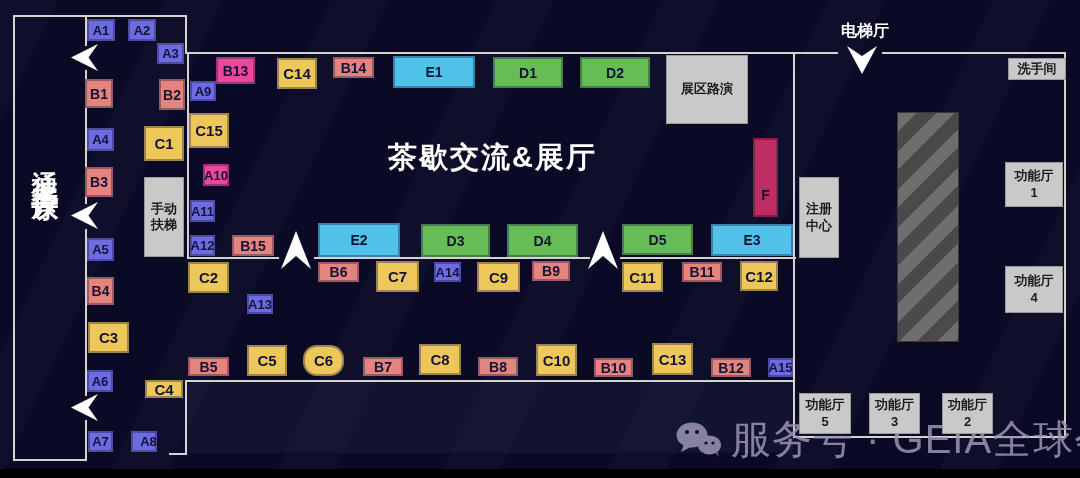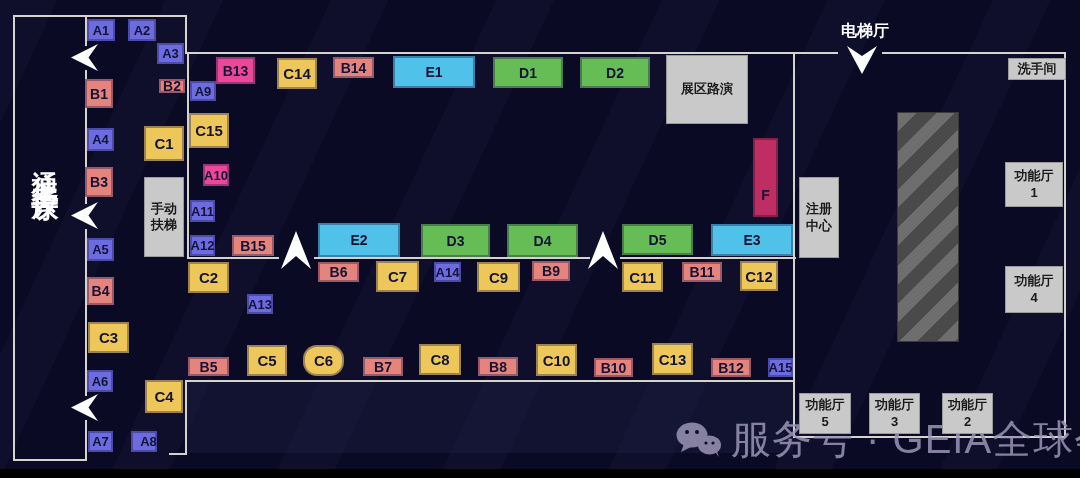--- a/index.html
+++ b/index.html
@@ -68,38 +68,38 @@
       <div class="booth t-a" style="left: 88px; top: 431px; width: 25px; height: 21px; background: rgb(108, 108, 224); color: rgb(19, 19, 53);">A7</div>
       <div class="booth t-a" style="left: 131px; top: 431px; width: 26px; height: 21px; background: rgb(108, 108, 224); color: rgb(19, 19, 53); padding-left: 9px;">A8</div>
       <div class="booth t-a" style="left: 190px; top: 81px; width: 26px; height: 20px; background: rgb(108, 108, 224); color: rgb(19, 19, 53);">A9</div>
       <div class="booth t-a" style="left: 203px; top: 164px; width: 26px; height: 22px; background: #ec4899; color: rgb(19, 19, 53);">A10</div>
       <div class="booth t-a" style="left: 190px; top: 200px; width: 25px; height: 22px; background: rgb(108, 108, 224); color: rgb(19, 19, 53);">A11</div>
       <div class="booth t-a" style="left: 190px; top: 235px; width: 25px; height: 21px; background: rgb(108, 108, 224); color: rgb(19, 19, 53);">A12</div>
       <div class="booth t-a" style="left: 247px; top: 262px; width: 26px; height: 20px; background: rgb(108, 108, 224); color: rgb(19, 19, 53); margin-top: 32px;">A13</div>
       <div class="booth t-a" style="left: 434px; top: 262px; width: 27px; height: 20px; background: rgb(108, 108, 224); color: rgb(19, 19, 53);">A14</div>
       <div class="booth t-a" style="left: 768px; top: 358px; width: 25px; height: 19px; background: rgb(108, 108, 224); color: rgb(19, 19, 53);">A15</div>
       <div class="booth t-b" style="left: 85px; top: 79px; width: 28px; height: 29px; background: rgb(229, 131, 125); color: rgb(19, 19, 53);">B1</div>
-      <div class="booth t-b" style="left: 159px; top: 79px; width: 26px; height: 14px; background: rgb(229, 131, 125); color: rgb(19, 19, 53);">B2</div>
+      <div class="booth t-b" style="left: 159px; top: 79px; width: 26px; height: 31px; background: rgb(229, 131, 125); color: rgb(19, 19, 53);">B2</div>
       <div class="booth t-b" style="left: 85px; top: 167px; width: 28px; height: 30px; background: rgb(229, 131, 125); color: rgb(19, 19, 53);">B3</div>
       <div class="booth t-b" style="left: 87px; top: 277px; width: 27px; height: 28px; background: rgb(229, 131, 125); color: rgb(19, 19, 53);">B4</div>
       <div class="booth t-b" style="left: 188px; top: 357px; width: 41px; height: 19px; background: rgb(229, 131, 125); color: rgb(19, 19, 53);">B5</div>
       <div class="booth t-b" style="left: 318px; top: 262px; width: 41px; height: 20px; background: rgb(229, 131, 125); color: rgb(19, 19, 53);">B6</div>
       <div class="booth t-b" style="left: 363px; top: 357px; width: 40px; height: 19px; background: rgb(229, 131, 125); color: rgb(19, 19, 53);">B7</div>
       <div class="booth t-b" style="left: 478px; top: 357px; width: 40px; height: 19px; background: rgb(229, 131, 125); color: rgb(19, 19, 53);">B8</div>
       <div class="booth t-b" style="left: 532px; top: 261px; width: 38px; height: 20px; background: rgb(229, 131, 125); color: rgb(19, 19, 53);">B9</div>
       <div class="booth t-b" style="left: 594px; top: 358px; width: 39px; height: 19px; background: rgb(229, 131, 125); color: rgb(19, 19, 53);">B10</div>
       <div class="booth t-b" style="left: 682px; top: 262px; width: 40px; height: 20px; background: rgb(229, 131, 125); color: rgb(19, 19, 53);">B11</div>
       <div class="booth t-b" style="left: 711px; top: 358px; width: 40px; height: 19px; background: rgb(229, 131, 125); color: rgb(19, 19, 53);">B12</div>
       <div class="booth t-b" style="left: 216px; top: 57px; width: 39px; height: 27px; background: #ec4899; color: rgb(19, 19, 53);">B13</div>
       <div class="booth t-b" style="left: 333px; top: 57px; width: 41px; height: 21px; background: rgb(229, 131, 125); color: rgb(19, 19, 53);">B14</div>
       <div class="booth t-b" style="left: 232px; top: 235px; width: 42px; height: 21px; background: rgb(229, 131, 125); color: rgb(19, 19, 53);">B15</div>
       <div class="booth t-c" style="left: 144px; top: 126px; width: 40px; height: 35px; background: rgb(238, 199, 90); color: rgb(19, 19, 53);">C1</div>
       <div class="booth t-c" style="left: 188px; top: 262px; width: 41px; height: 31px; background: rgb(238, 199, 90); color: rgb(19, 19, 53);">C2</div>
       <div class="booth t-c" style="left: 88px; top: 322px; width: 41px; height: 31px; background: rgb(238, 199, 90); color: rgb(19, 19, 53);">C3</div>
-      <div class="booth t-c" style="left: 145px; top: 380px; width: 38px; height: 33px; background: rgb(238, 199, 90); color: rgb(19, 19, 53);">C4</div>
+      <div class="booth t-c" style="left: 145px; top: 380px; width: 38px; height: 18px; background: rgb(238, 199, 90); color: rgb(19, 19, 53);">C4</div>
       <div class="booth t-c" style="left: 247px; top: 345px; width: 40px; height: 31px; background: rgb(238, 199, 90); color: rgb(19, 19, 53);">C5</div>
       <div class="booth t-c" style="left: 303px; top: 345px; width: 41px; height: 31px; background: rgb(238, 199, 90); color: rgb(19, 19, 53); border-radius: 14px;">C6</div>
       <div class="booth t-c" style="left: 376px; top: 261px; width: 43px; height: 31px; background: rgb(238, 199, 90); color: rgb(19, 19, 53);">C7</div>
       <div class="booth t-c" style="left: 419px; top: 344px; width: 42px; height: 31px; background: rgb(238, 199, 90); color: rgb(19, 19, 53);">C8</div>
       <div class="booth t-c" style="left: 477px; top: 262px; width: 43px; height: 30px; background: rgb(238, 199, 90); color: rgb(19, 19, 53);">C9</div>
       <div class="booth t-c" style="left: 536px; top: 344px; width: 41px; height: 32px; background: rgb(238, 199, 90); color: rgb(19, 19, 53);">C10</div>
       <div class="booth t-c" style="left: 622px; top: 262px; width: 41px; height: 30px; background: rgb(238, 199, 90); color: rgb(19, 19, 53);">C11</div>
       <div class="booth t-c" style="left: 740px; top: 261px; width: 38px; height: 30px; background: rgb(238, 199, 90); color: rgb(19, 19, 53);">C12</div>
       <div class="booth t-c" style="left: 652px; top: 343px; width: 41px; height: 32px; background: rgb(238, 199, 90); color: rgb(19, 19, 53);">C13</div>
       <div class="booth t-c" style="left: 277px; top: 58px; width: 40px; height: 31px; background: rgb(238, 199, 90); color: rgb(19, 19, 53);">C14</div>
@@ -161,20 +161,21 @@
         </svg></div>
       <div class="arrow" style="left: 588px; top: 231px; width: 30px; height: 38px;"><svg width="30" height="38" viewBox="0 0 30 38">
           <polygon points="15,0 0,38 15,25 30,38" fill="#ffffff"></polygon>
         </svg></div>
       <div class="arrow" style="left: 847px; top: 46px; width: 30px; height: 28px;"><svg width="30" height="28" viewBox="0 0 30 28">
           <polygon points="15,28 0,0 15,10 30,0" fill="#ffffff"></polygon>
         </svg></div>
     </div>
 
   <div class="v-label">通往主会议厅</div>
+  <div class="hall-label">茶歇交流&amp;展厅</div>
   <div class="elev-label">电梯厅</div>
 
   <div class="watermark" style="color: rgb(155, 149, 181);">
     <svg width="46" height="36" viewBox="0 0 46 36">
       <ellipse cx="16" cy="13" rx="15.5" ry="12.5" fill="#9b95b5"></ellipse>
       <polygon points="8,22 5,30 15,25" fill="#9b95b5"></polygon>
       <ellipse cx="33.5" cy="23" rx="11.5" ry="9.5" fill="#9b95b5"></ellipse>
       <polygon points="39,30 43,35 40,27" fill="#9b95b5"></polygon>
       <circle class="eye" cx="11" cy="10" r="2" fill="#0a0a24"></circle>
       <circle class="eye" cx="21" cy="10" r="2" fill="#0a0a24"></circle>

